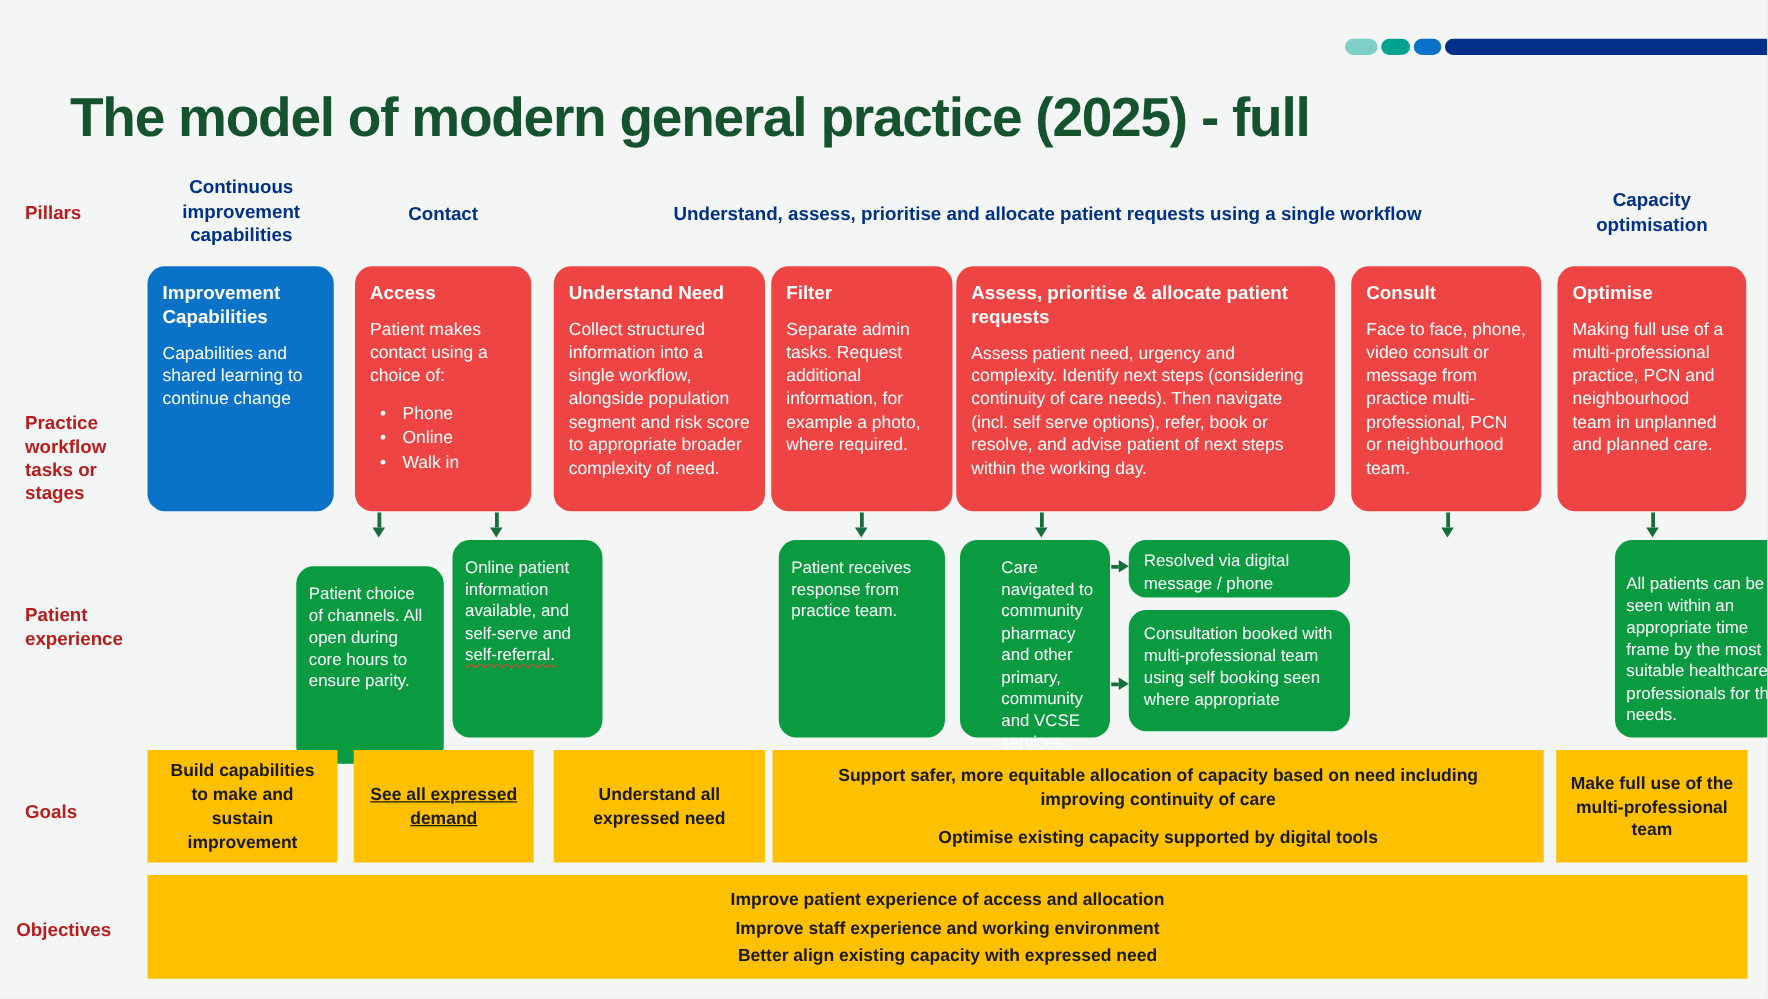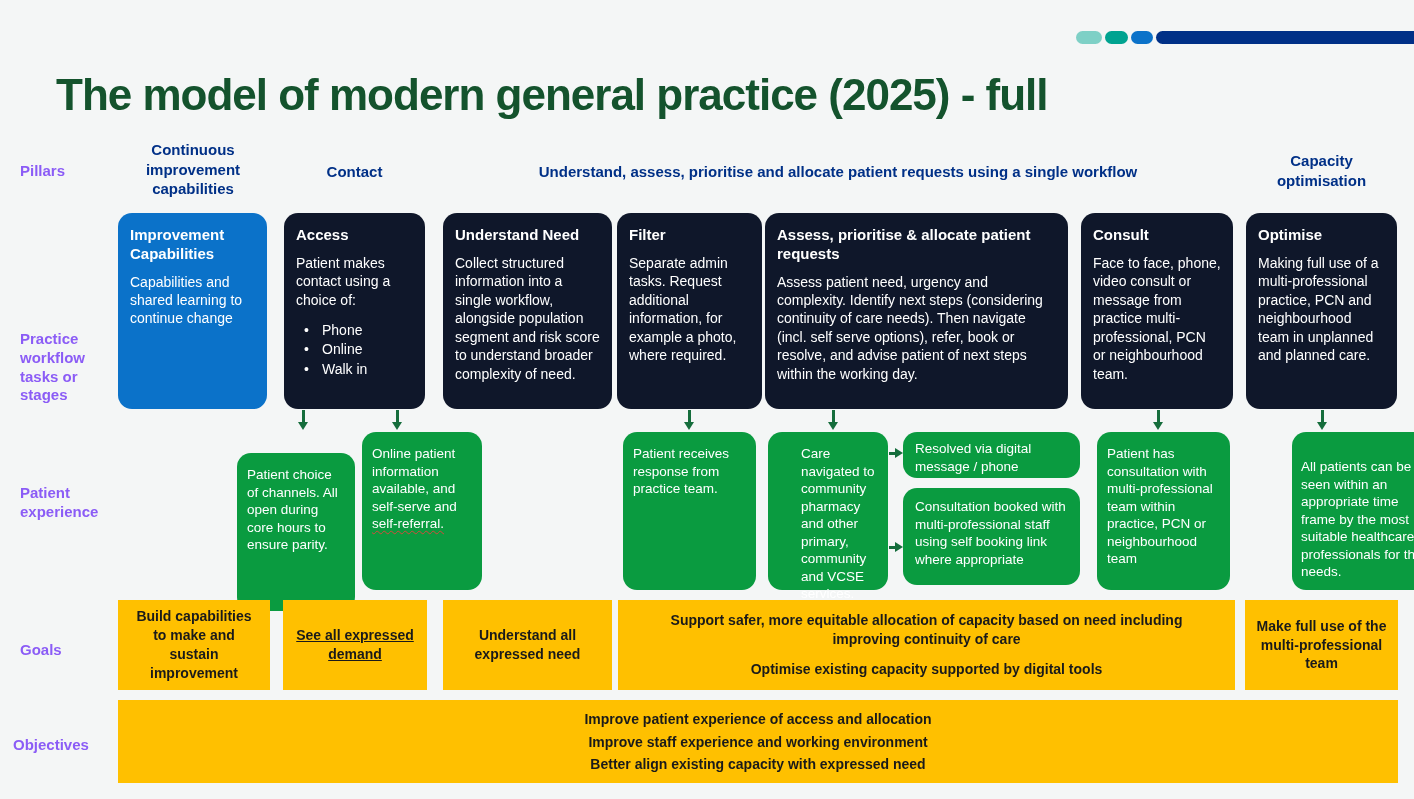--- a/index.html
+++ b/index.html
@@ -5,25 +5,25 @@
   html,body{margin:0;padding:0;background:#e8ebeb;}
   .slide{
     position:relative;width:1414px;height:799px;overflow:hidden;
     background:#f4f6f6;font-family:"Liberation Sans",sans-serif;
   }
   
   .accent-seg{position:absolute;top:31px;height:13px;border-radius:7px;}
   
   .title{position:absolute;left:56px;top:70px;font-size:44px;font-weight:700;color:#14532d;letter-spacing:-1px;white-space:nowrap;}
   
-  .row-label{position:absolute;font-size:15px;font-weight:700;color:#8b5cf6;line-height:1.25;}
+  .row-label{position:absolute;font-size:15px;font-weight:700;color:#b91c1c;line-height:1.25;}
   
   .pillar{position:absolute;font-size:15px;font-weight:700;color:#003087;text-align:center;line-height:1.3;}
   
-  .wf-box{position:absolute;top:213px;height:196px;background:#0f172a;border-radius:14px;color:#fff;
+  .wf-box{position:absolute;top:213px;height:196px;background:#ef4444;border-radius:14px;color:#fff;
           padding:13px 12px;box-sizing:border-box;}
   .wf-box.light{background:#0b72c9;}
   .wf-title{font-size:15px;font-weight:700;line-height:1.25;margin-bottom:9px;}
   .wf-body{font-size:14px;line-height:1.32;}
   .wf-bullets{margin-top:12px;}
   .wf-bullet{font-size:14px;line-height:1.38;padding-left:26px;position:relative;}
   .wf-bullet::before{content:"\2022";position:absolute;left:8px;}
   
   .pe-box{position:absolute;top:432px;height:158px;background:#0a9b40;border-radius:14px;color:#fff;
           padding:13px 10px;box-sizing:border-box;font-size:13.5px;line-height:1.3;}
@@ -78,21 +78,21 @@
     <div class="wf-title">Access</div>
     <div class="wf-body">Patient makes contact using a choice of:</div>
     <div class="wf-bullets">
       <div class="wf-bullet">Phone</div>
       <div class="wf-bullet">Online</div>
       <div class="wf-bullet">Walk in</div>
     </div>
   </div>
   <div class="wf-box" style="left:443px;width:169px;">
     <div class="wf-title">Understand Need</div>
-    <div class="wf-body">Collect structured information into a single workflow, alongside population segment and risk score to understand broader complexity of need.</div>
+    <div class="wf-body">Collect structured information into a single workflow, alongside population segment and risk score to appropriate broader complexity of need.</div>
   </div>
   <div class="wf-box" style="left:617px;width:145px;">
     <div class="wf-title">Filter</div>
     <div class="wf-body">Separate admin tasks. Request additional information, for example a photo, where required.</div>
   </div>
   <div class="wf-box" style="left:765px;width:303px;">
     <div class="wf-title">Assess, prioritise &amp; allocate patient requests</div>
     <div class="wf-body">Assess patient need, urgency and complexity. Identify next steps (considering continuity of care needs). Then navigate (incl. self serve options), refer, book or resolve, and advise patient of next steps within the working day.</div>
   </div>
   <div class="wf-box" style="left:1081px;width:152px;">
@@ -120,24 +120,21 @@
   <div class="pe-box" style="left:623px;width:133px;">
     <span>Patient receives response from practice team.</span>
   </div>
   <div class="pe-box" style="left:768px;width:120px;padding-left:33px;">
     <span>Care navigated to community pharmacy and other primary, community and VCSE services.</span>
   </div>
   <div class="pe-box" style="left:903px;width:177px;height:46px;padding:8px 12px;">
     <span>Resolved via digital message / phone</span>
   </div>
   <div class="pe-box" style="left:903px;width:177px;top:488px;height:97px;padding:10px 12px;">
-    <span>Consultation booked with multi-professional staff using self booking link where appropriate</span>
-  </div>
-  <div class="pe-box" style="left:1097px;width:133px;">
-    <span>Patient has consultation with multi-professional team within practice, PCN or neighbourhood team</span>
+    <span>Consultation booked with multi-professional team using self booking seen where appropriate</span>
   </div>
   <div class="pe-box" style="left:1292px;width:149px;padding:26px 9px;">
     <span>All patients can be seen within an appropriate time frame by the most suitable healthcare professionals for their needs.</span>
   </div>
 
   <div class="arr-right" style="left:889px;top:452px;"></div>
   <div class="arr-right" style="left:889px;top:546px;"></div>
 
   <div class="goal-box" style="left:118px;width:152px;">
     <div class="gline">Build capabilities to make and sustain improvement</div>

